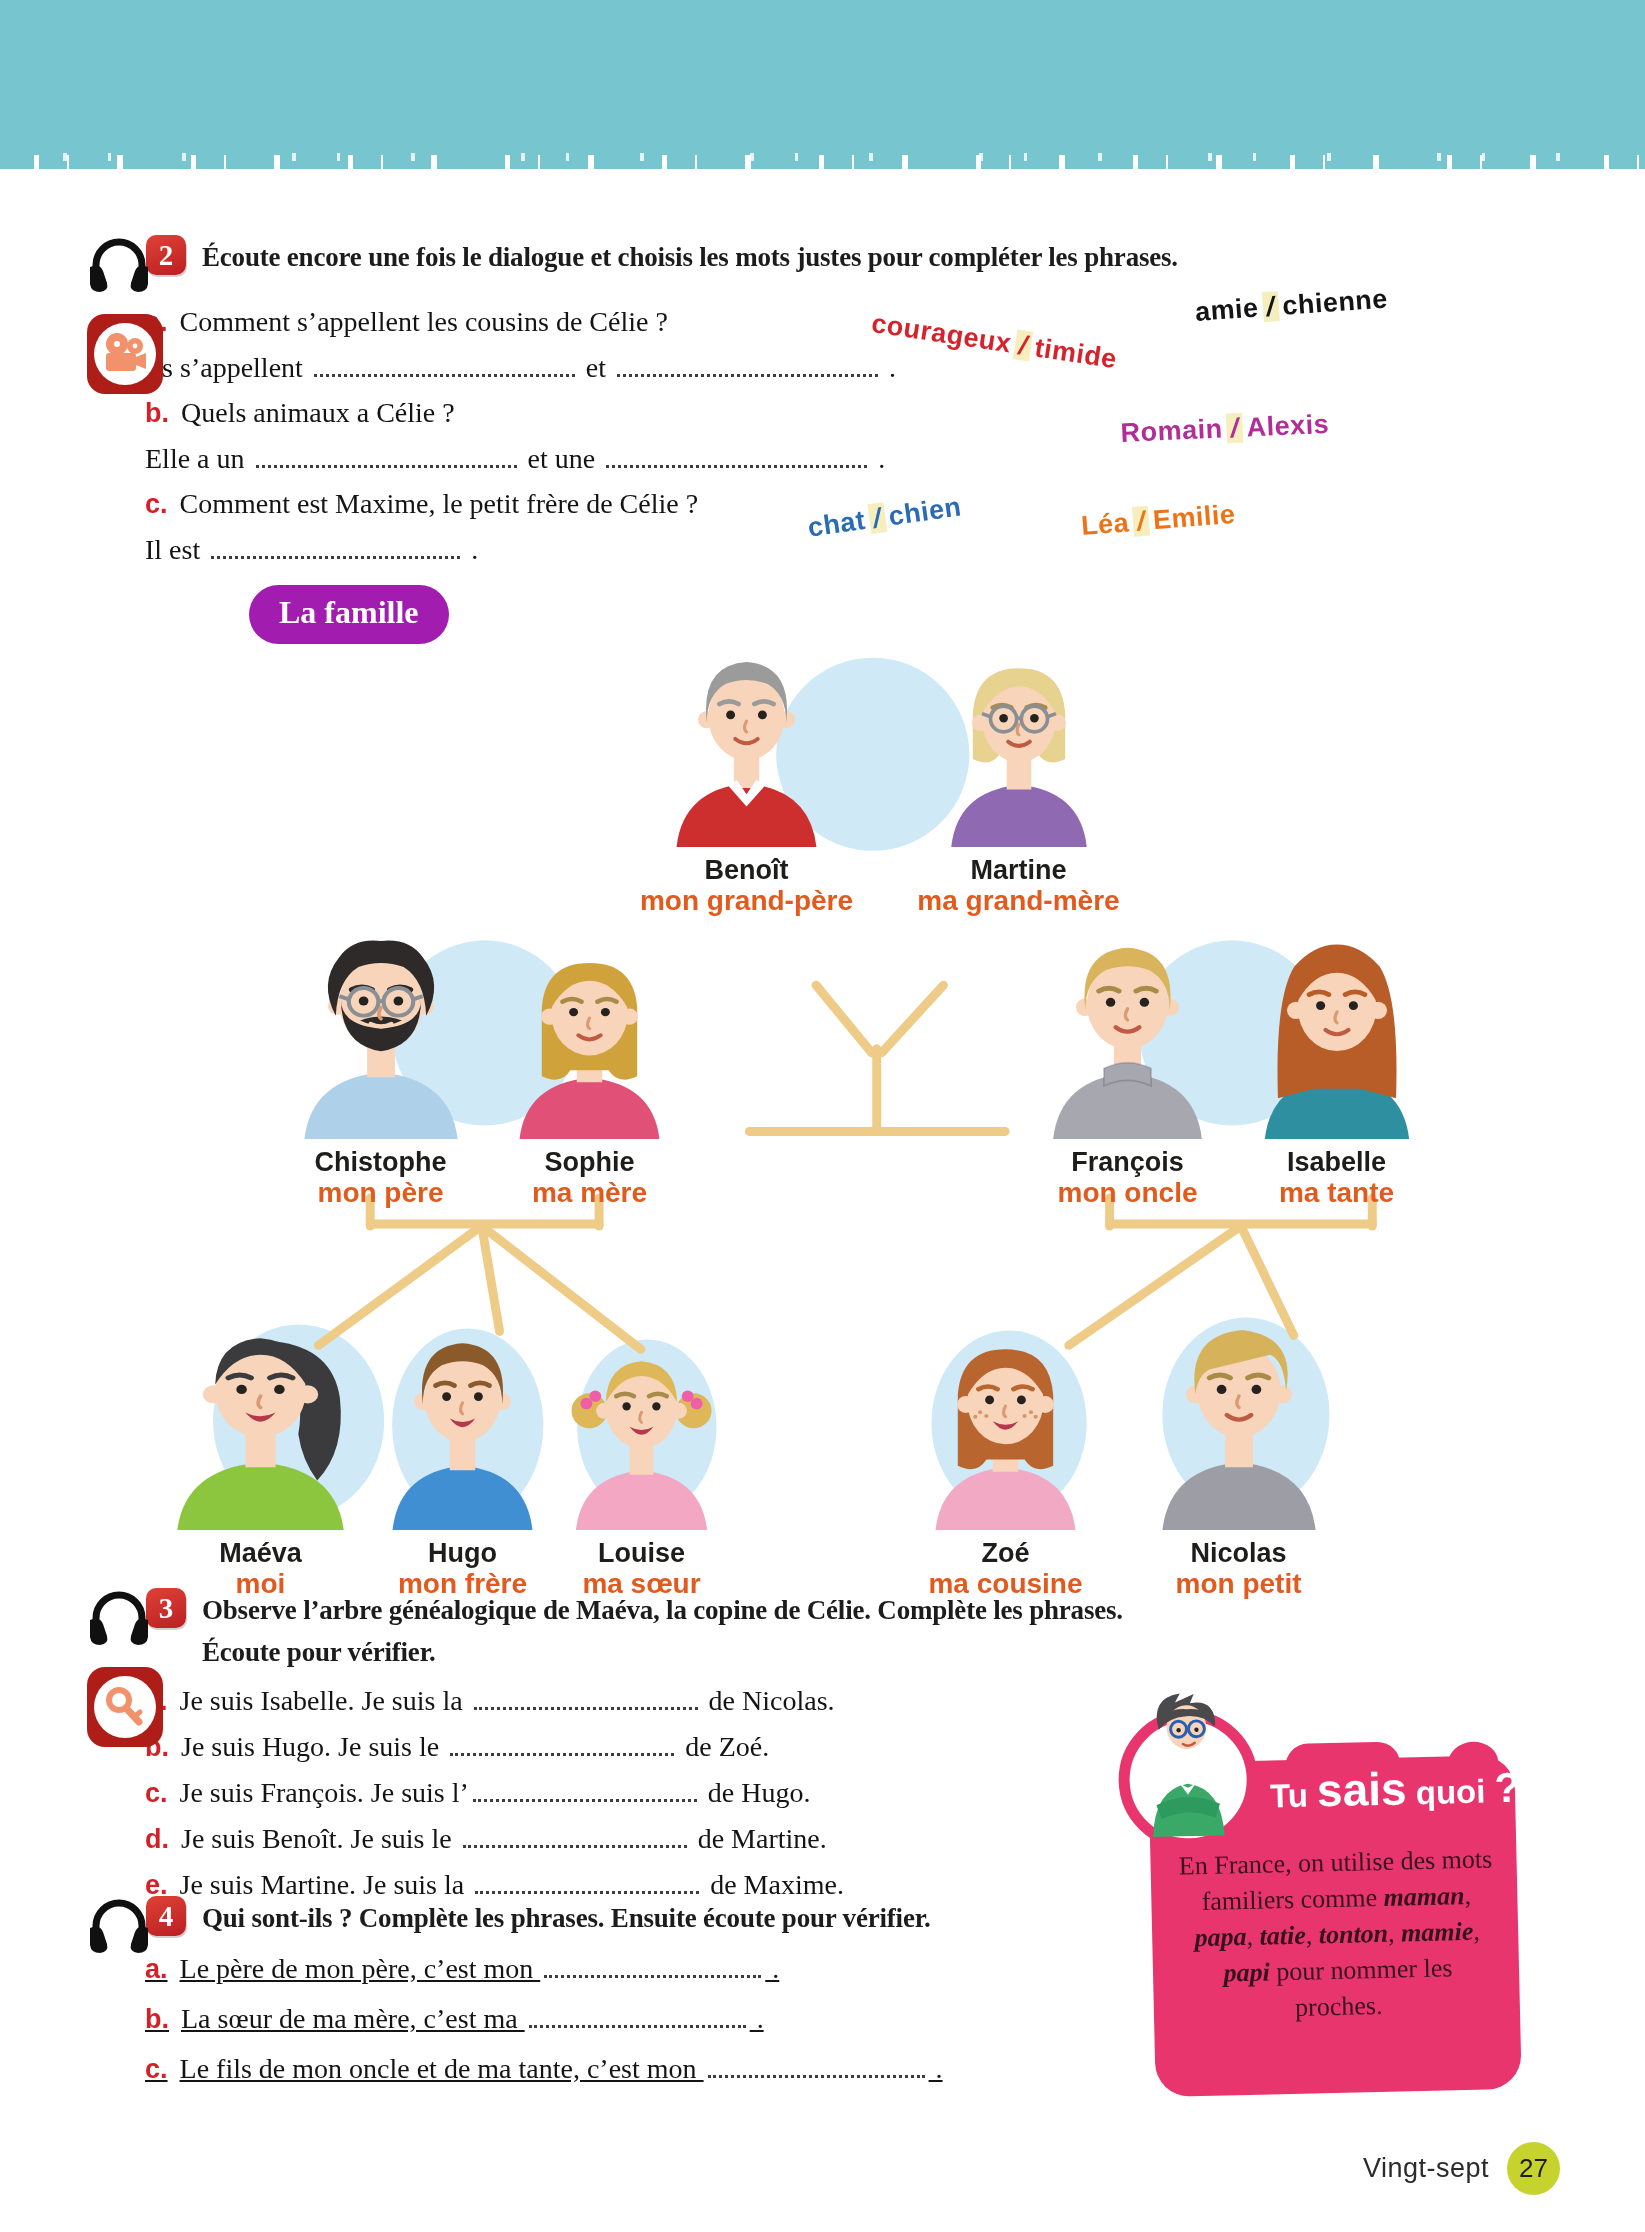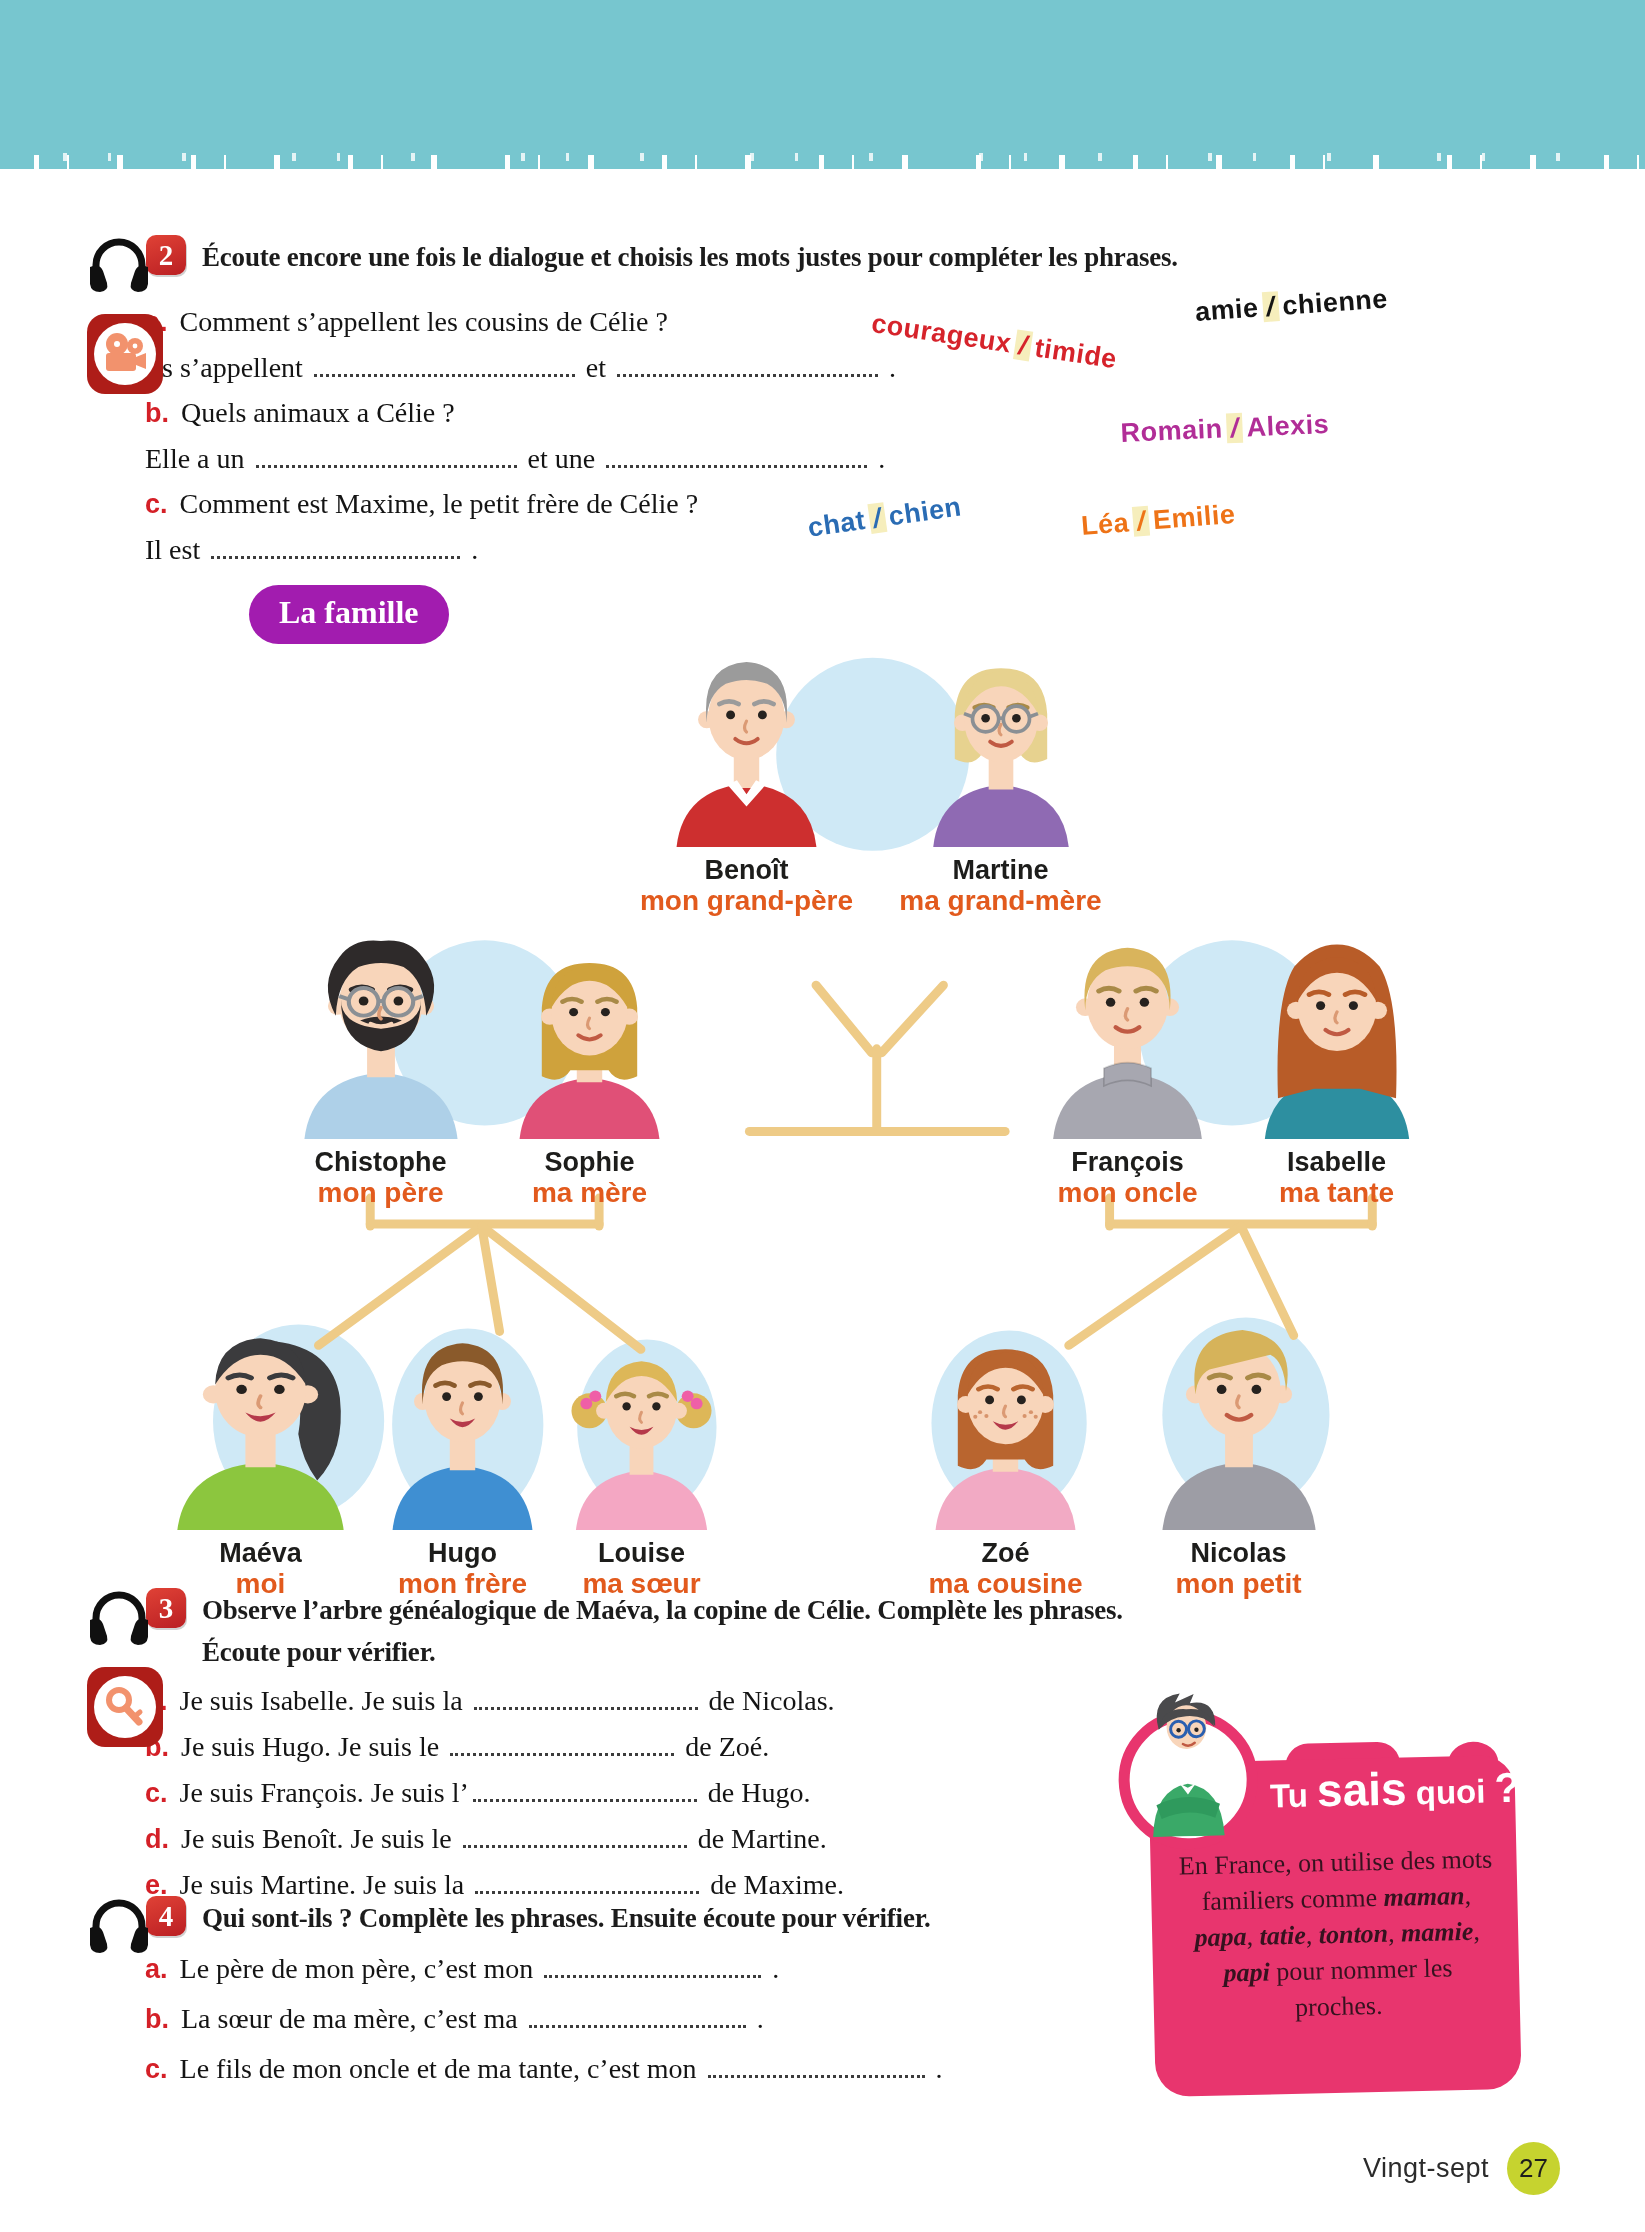--- a/index.html
+++ b/index.html
@@ -20,21 +20,21 @@
   .title-row{margin-left:60px;display:flex;align-items:flex-start;}
   .num-badge{flex:none;width:40px;height:40px;margin-right:16px;margin-top:0px;
       background:linear-gradient(160deg,#e04236,#ba1f23);border-radius:10px;color:#fff;
       font-family:"Liberation Serif",serif;font-weight:bold;font-size:29px;
       display:inline-flex;align-items:center;justify-content:center;box-shadow:1px 2px 0 rgba(0,0,0,.18);}
   .ex-title{margin:2px 0 0 0;font-size:27px;font-weight:bold;line-height:40px;letter-spacing:-0.2px;}
   .items{margin-left:59px;}
   .q-line{font-size:28px;color:#141414;}
   #ex2 .q-line{line-height:45px;}
   #ex3 .q-line{line-height:46px;}
-  #ex4 .q-line{line-height:50px;}
+  #ex4 .q-line{line-height:50px;text-decoration:underline;}
   .letter{font-family:"Liberation Sans",sans-serif;font-weight:bold;color:#d42027;margin-right:12px;font-size:27px;}
   .dots{display:inline-block;height:1em;border-bottom:3px dotted #3c3c3c;margin:0 4px;vertical-align:baseline;}
   
   .word-tag{position:absolute;font-family:"Liberation Sans",sans-serif;font-weight:bold;font-size:27px;
       letter-spacing:0.5px;transform-origin:left top;white-space:nowrap;}
   .word-tag .slash{background:#f6eebc;padding:0 4px;margin:0 4px;font-style:italic;}
   
   .family-badge{position:absolute;left:249px;top:585px;background:#ef8d1f;color:#fff;border-radius:32px;
       font-family:"Liberation Serif",serif;font-weight:bold;font-size:32px;padding:9px 30px 13px 30px;}
   
@@ -143,21 +143,21 @@
           <circle cx="25" cy="48" r="5.5" fill="#f8d5ba"></circle>
           <circle cx="75" cy="48" r="5.5" fill="#f8d5ba"></circle>
           <ellipse cx="50" cy="46" rx="24" ry="28" fill="#f8d5ba"></ellipse>
           <path d="M25,50 Q21,13 50,11 Q79,13 75,50 Q75,32 63,25 Q50,20 37,25 Q25,32 25,50 Z" fill="#9b9b9b"></path>
           <path d="M33,38 Q39,34.5 45,38 M55,38 Q61,34.5 67,38" stroke="#9b9b9b" stroke-width="3" fill="none" stroke-linecap="round"></path>
           <circle cx="40" cy="45" r="2.8" fill="#26221f"></circle>
           <circle cx="60" cy="45" r="2.8" fill="#26221f"></circle>
           <path d="M50,49 Q47.5,54 50,56" stroke="#db9a74" stroke-width="2" fill="none" stroke-linecap="round"></path>
           <path d="M43,60.5 Q50,66 57,60.5" stroke="#c05a43" stroke-width="2.6" fill="none" stroke-linecap="round"></path>
         </svg><div class="p-name">Benoît</div><div class="p-rel">mon grand-père</div></div>
-      <div class="person" style="left: 871px; top: 650px;"><svg width="154" height="197" viewBox="0 0 100 130" preserveAspectRatio="none">
+      <div class="person" style="left: 889px; top: 650px;"><svg width="154" height="197" viewBox="0 0 100 130" preserveAspectRatio="none">
           <path d="M6,130 Q10,93 50,89 Q90,93 94,130 Z" fill="#8f6ab3"></path>
           <path d="M42,64 L58,64 L58,92 L42,92 Z" fill="#f8d5ba"></path>
           <path d="M20,72 L20,42 Q22,12 50,12 Q78,12 80,42 L80,72 Q68,78 62,68 L38,68 Q32,78 20,72 Z" fill="#e7d28f"></path>
           <circle cx="25" cy="48" r="5.5" fill="#f8d5ba"></circle>
           <circle cx="75" cy="48" r="5.5" fill="#f8d5ba"></circle>
           <ellipse cx="50" cy="46" rx="24" ry="28" fill="#f8d5ba"></ellipse>
           <path d="M26,42 Q27,16 50,14 Q73,16 74,42 Q64,24 50,24 Q36,24 26,42 Z" fill="#e7d28f"></path>
           <path d="M33,38 Q39,34.5 45,38 M55,38 Q61,34.5 67,38" stroke="#a98a47" stroke-width="3" fill="none" stroke-linecap="round"></path>
           <circle cx="40" cy="45" r="2.8" fill="#26221f"></circle>
           <circle cx="60" cy="45" r="2.8" fill="#26221f"></circle>

